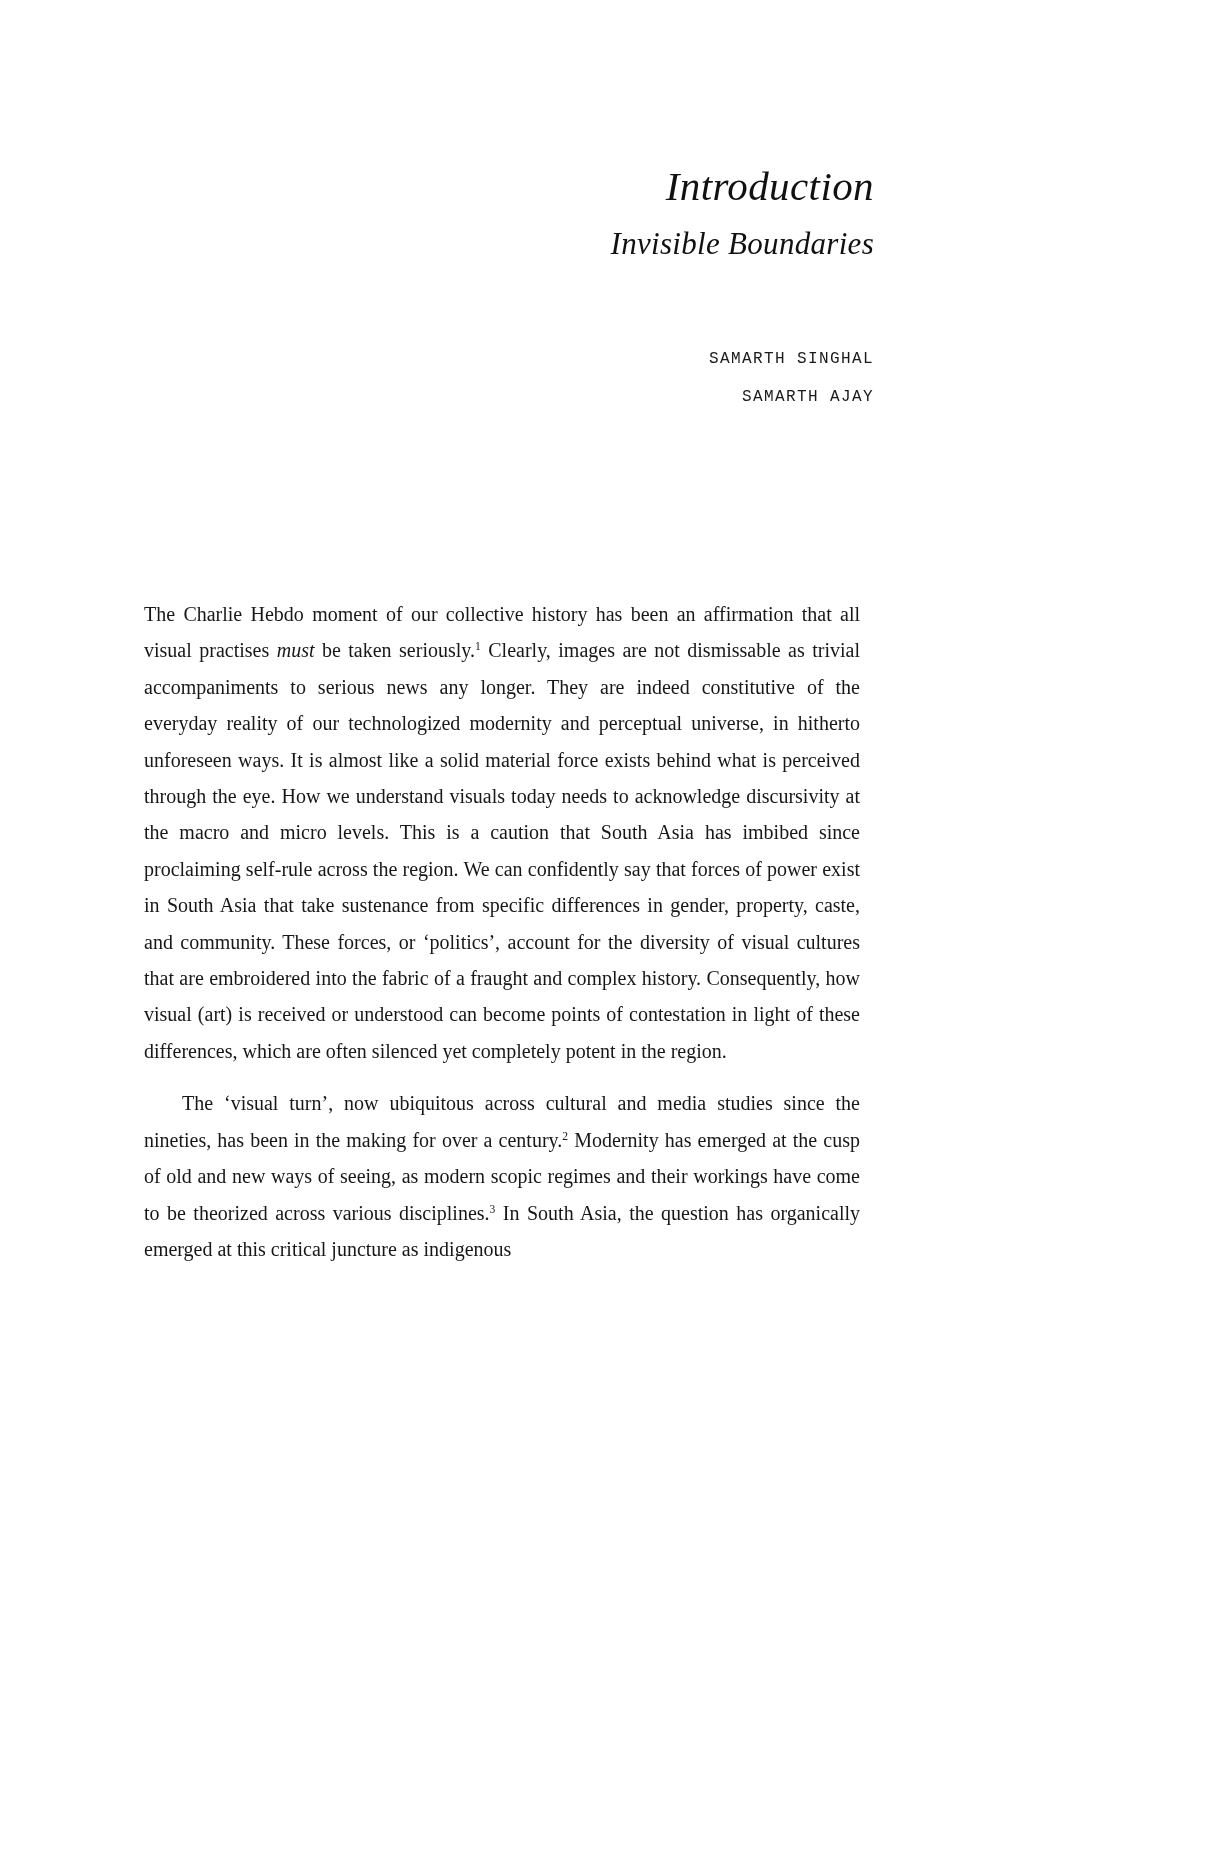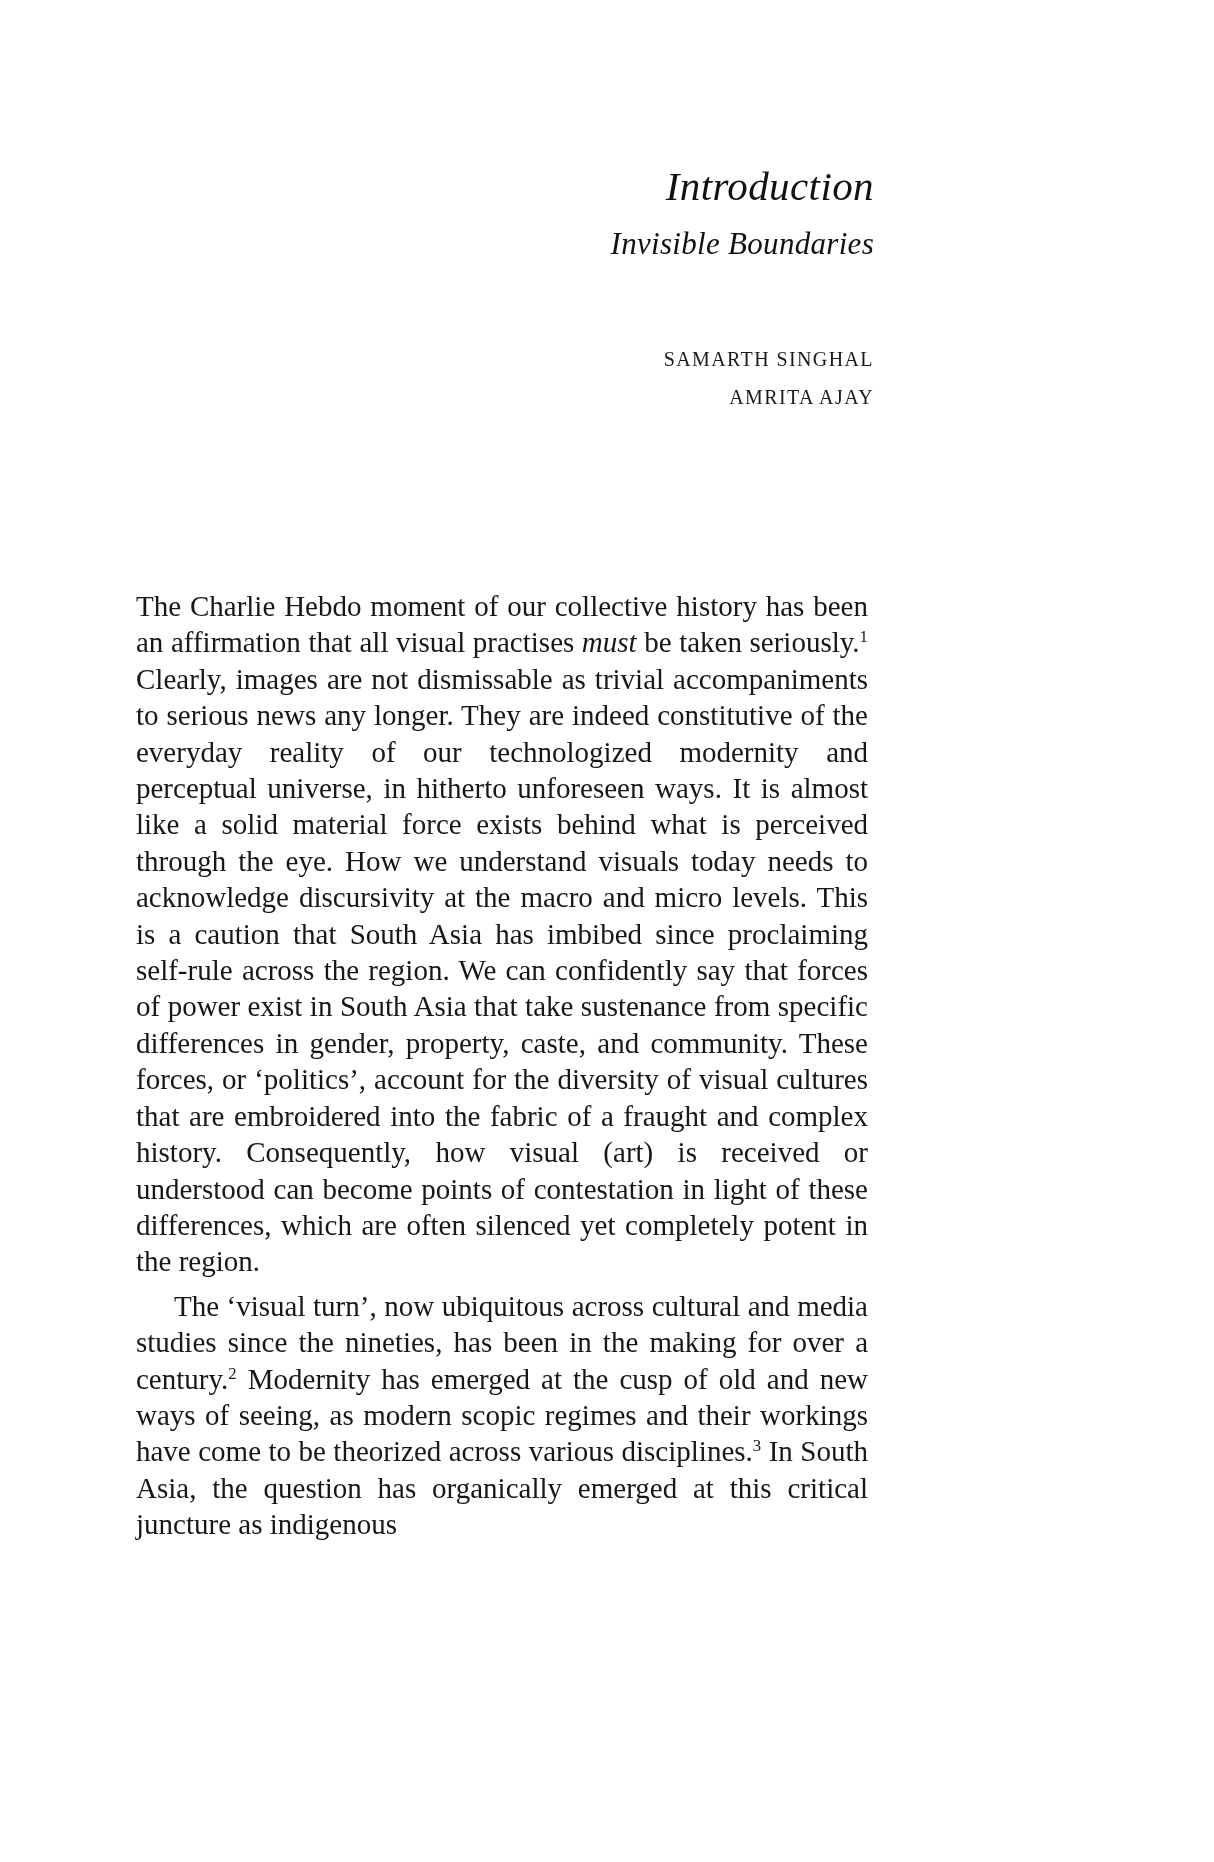--- a/index.html
+++ b/index.html
@@ -55,41 +55,42 @@
 
   .author-block {
     position: absolute;
     left: 128px;
     top: 340px;
     width: 746px;
     text-align: right;
   }
 
   .author-name {
-    font-size: 20px;
+    font-size: 16px;
     line-height: 38px;
     letter-spacing: 1.4px;
     color: #1a1a1a;
     font-weight: 400;
     font-style: normal;
+    font-family: Liberation Mono, monospace;
   }
 
   
   .body-block {
     position: absolute;
     left: 128px;
     top: 580px;
     width: 748px;
   }
 
   p.body-para {
-    margin: 8px;
+    margin: 16px;
     text-align: justify;
     text-justify: inter-word;
-    font-size: 29px;
+    font-size: 20px;
     line-height: 36.4px;
     color: #171717;
     hyphens: none;
     -webkit-hyphens: none;
   }
 
   p.body-para + p.body-para {
     text-indent: 38px;
   }
 
@@ -108,21 +109,21 @@
 
 <div class="page">
 
   <div class="heading-block">
     <h1 class="chapter-title">Introduction</h1>
     <h2 class="chapter-subtitle">Invisible Boundaries</h2>
   </div>
 
   <div class="author-block">
     <div class="author-name">SAMARTH SINGHAL</div>
-    <div class="author-name">AMRITA AJAY</div>
+    <div class="author-name">SAMARTH AJAY</div>
   </div>
 
   <div class="body-block">
     <p class="body-para">The Charlie Hebdo moment of our collective history has been an affirmation that all visual practises <span class="it">must</span> be taken seriously.<sup>1</sup> Clearly, images are not dismissable as trivial accompaniments to serious news any longer. They are indeed constitutive of the everyday reality of our technologized modernity and perceptual universe, in hitherto unforeseen ways. It is almost like a solid material force exists behind what is perceived through the eye. How we understand visuals today needs to acknowledge discursivity at the macro and micro levels. This is a caution that South Asia has imbibed since proclaiming self-rule across the region. We can confidently say that forces of power exist in South Asia that take sustenance from specific differences in gender, property, caste, and community. These forces, or ‘politics’, account for the diversity of visual cultures that are embroidered into the fabric of a fraught and complex history. Consequently, how visual (art) is received or understood can become points of contestation in light of these differences, which are often silenced yet completely potent in the region.</p>
     <p class="body-para">The ‘visual turn’, now ubiquitous across cultural and media studies since the nineties, has been in the making for over a century.<sup>2</sup> Modernity has emerged at the cusp of old and new ways of seeing, as modern scopic regimes and their workings have come to be theorized across various disciplines.<sup>3</sup> In South Asia, the question has organically emerged at this critical juncture as indigenous</p>
   </div>
 
 </div>
 
 </body></html>

